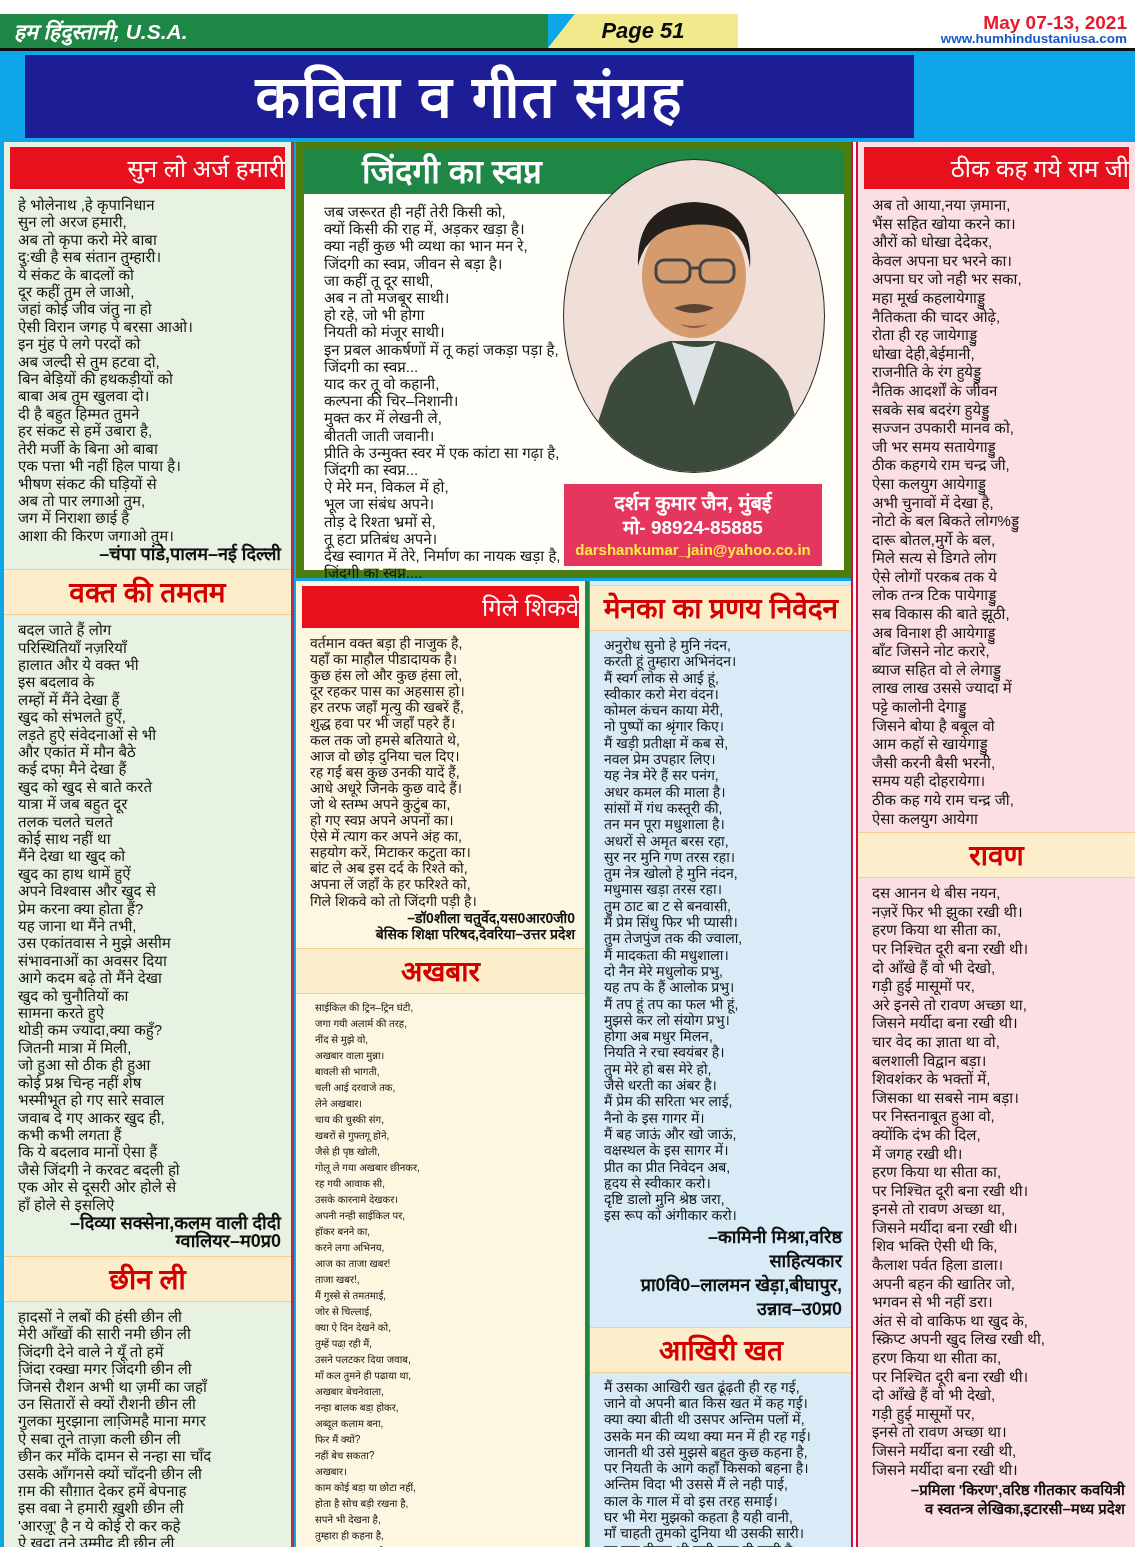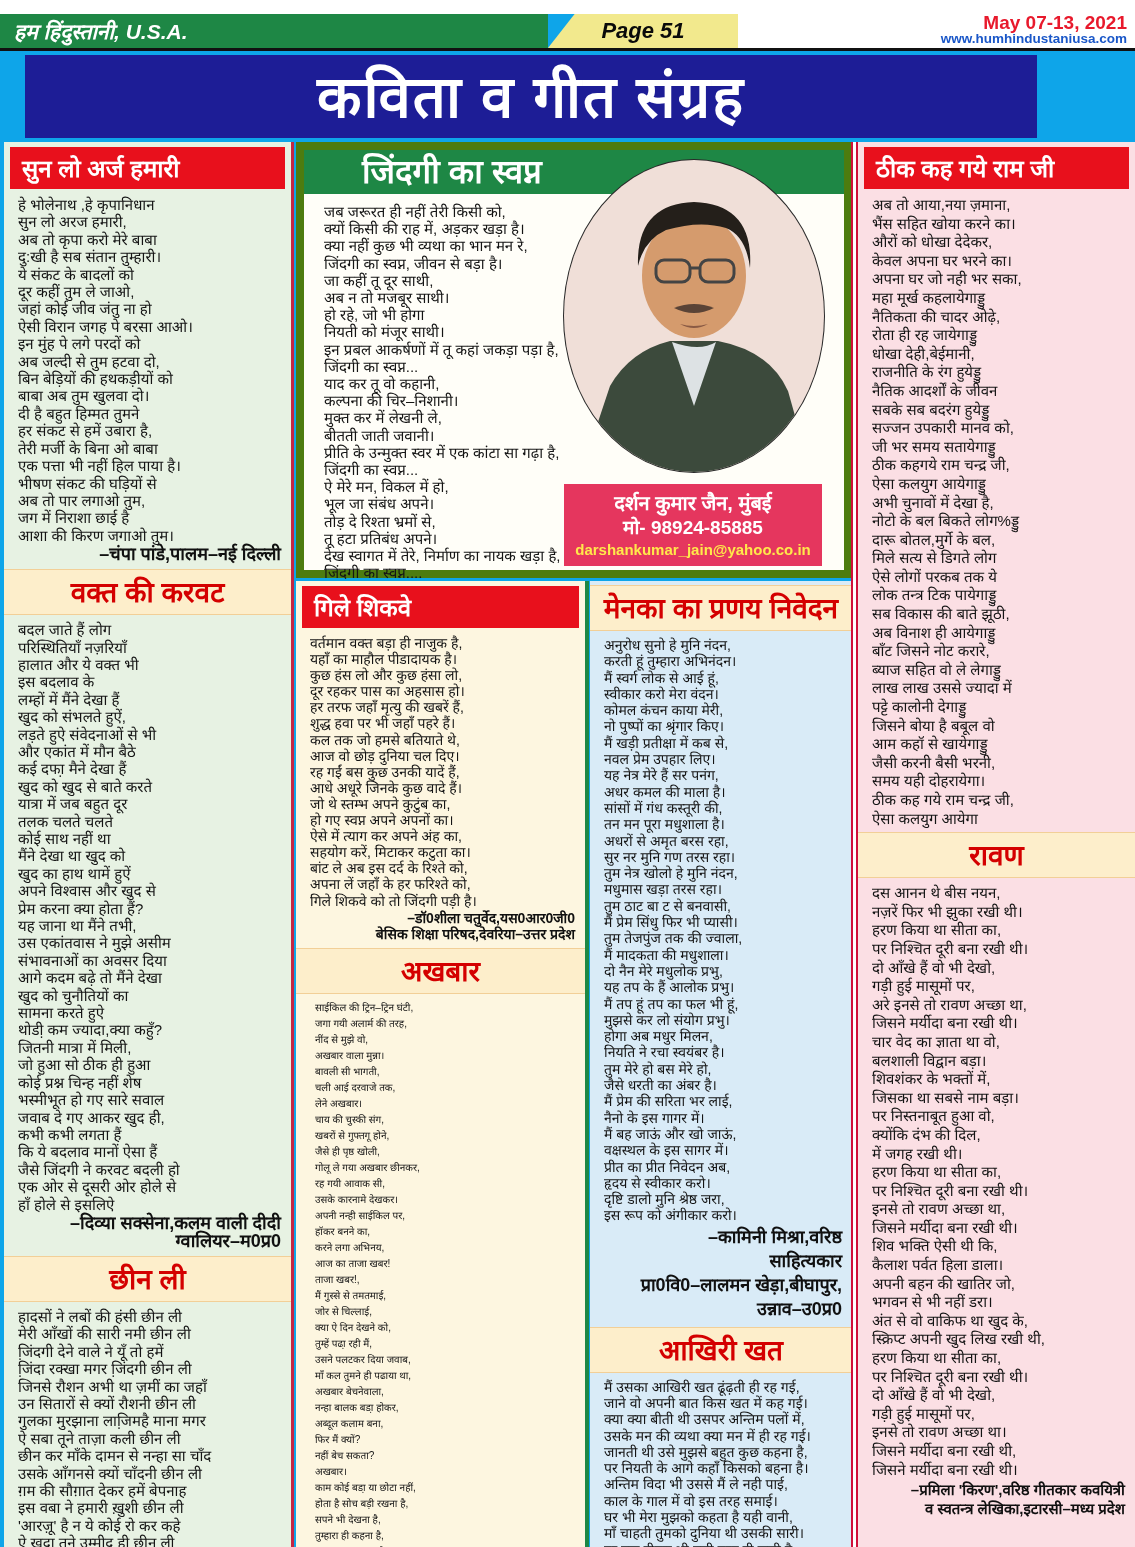--- a/index.html
+++ b/index.html
@@ -9,36 +9,36 @@
   
   .masthead { position:absolute; left:0; top:0; width:1135px; height:34px; display:flex; }
   .mast-green { flex:0 0 548px; background:#1e8745; color:#fff; display:flex; align-items:center; padding-left:14px; font-size:21px; font-weight:bold; font-style:italic; }
   .mast-page { flex:0 0 190px; background:#f2e98d; clip-path:polygon(14% 0,100% 0,100% 100%,0 100%); display:flex; align-items:center; justify-content:center; font-size:22px; font-weight:bold; font-style:italic; color:#0a0a0a; }
   .mast-right { flex:1; background:#fff; text-align:right; padding:1px 8px 0 0; line-height:16px; }
   .mast-date { color:#e8192c; font-weight:bold; font-size:19px; }
   .mast-url { color:#1a57c8; font-weight:bold; font-size:13.5px; }
   .mast-rule { position:absolute; left:0; top:34px; width:1135px; height:3px; background:#111; }
 
   
-  .banner { position:absolute; left:25px; top:41px; width:1012px; height:83px; background:#1d1d96; color:#fff; text-align:center; font-weight:bold; font-size:58px; line-height:83px; letter-spacing:2px; }
+  .banner { position:absolute; left:25px; top:41px; width:889px; height:83px; background:#1d1d96; color:#fff; text-align:center; font-weight:bold; font-size:58px; line-height:83px; letter-spacing:2px; }
 
   
   .col { position:absolute; overflow:hidden; }
   #col1 { left:4px;   top:128px; width:287px; height:1412px; background:#e7f2e3; }
   #col2low { left:296px; top:567px; width:289px; height:973px; background:#fdf6e0; }
   #col3 { left:590px; top:567px; width:262px; height:973px; background:#d9ebf7; }
   #col4 { left:858px; top:128px; width:277px; height:1412px; background:#fbdfe4; }
 
   .vdiv-red1 { position:absolute; left:291px; top:128px; width:3px; height:1412px; background:#c42743; }
   .vdiv-green { position:absolute; left:585px; top:567px; width:4px; height:973px; background:#1e8745; }
   .vdiv-red2 { position:absolute; left:851px; top:128px; width:7px; height:1412px; background:#fff; border-left:2px solid #d0103a; border-right:2px solid #d0103a; }
   .bottom-strip { position:absolute; left:0; top:1538px; width:1135px; height:9px; background:#1e8745; }
 
   
-  .hdr-red { background:#e8101c; color:#fff; font-weight:bold; font-size:24px; text-align:left; margin:5px 6px 4px 6px; padding:4px 0 5px 12px; }
+  .hdr-red { background:#e8101c; color:#fff; font-weight:normal; font-size:24px; text-align:right; margin:5px 6px 4px 6px; padding:4px 0 5px 12px; }
   .hdr-band { background:#fdeecb; color:#d40000; font-weight:bold; font-size:28px; text-align:center; padding:2px 0 4px 0; margin:4px 0 3px 0; border-top:1px solid #f2cf97; border-bottom:1px solid #f2cf97; }
 
   
   .poem { white-space:pre-line; color:#141414; font-size:15px; padding:3px 6px 0 14px; }
   .author { white-space:pre-line; text-align:right; font-weight:bold; color:#101010; font-size:15px; padding:1px 10px 2px 0; }
   #col1 .poem { line-height:17.4px; }
   #col1 .author { line-height:18px; font-size:18px; }
   #col2low .poem { line-height:16.1px; font-size:14px; }
   #col2low .poem.tight { line-height:16px; font-size:10px;padding-left:19px; }
   #col2low .author { font-size:14px; line-height:16px; }
@@ -93,21 +93,21 @@
 हर संकट से हमें उबारा है,
 तेरी मर्जी के बिना ओ बाबा
 एक पत्ता भी नहीं हिल पाया है।
 भीषण संकट की घड़ियों से
 अब तो पार लगाओ तुम,
 जग में निराशा छाई है
 आशा की किरण जगाओ तुम।</div>
       <div class="author">–चंपा पांडे,पालम–नई दिल्ली</div>
     </section>
     <section>
-      <h2 class="hdr-band">वक्त की करवट</h2>
+      <h2 class="hdr-band">वक्त की तमतम</h2>
       <div class="poem">बदल जाते हैं लोग
 परिस्थितियाँ नज़रियाँ
 हालात और ये वक्त भी
 इस बदलाव के
 लम्हों में मैंने देखा हैं
 खुद को संभलते हुऐं,
 लड़ते हुऐ संवेदनाओं से भी
 और एकांत में मौन बैठे
 कई दफा़ मैने देखा हैं
 खुद को खुद से बाते करते

